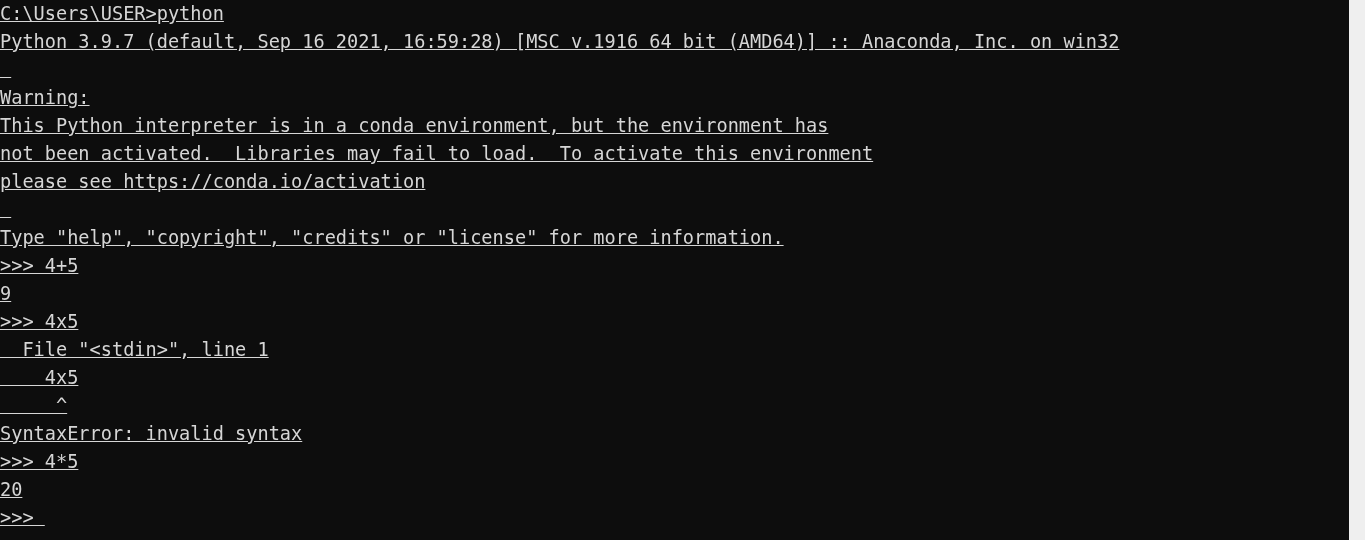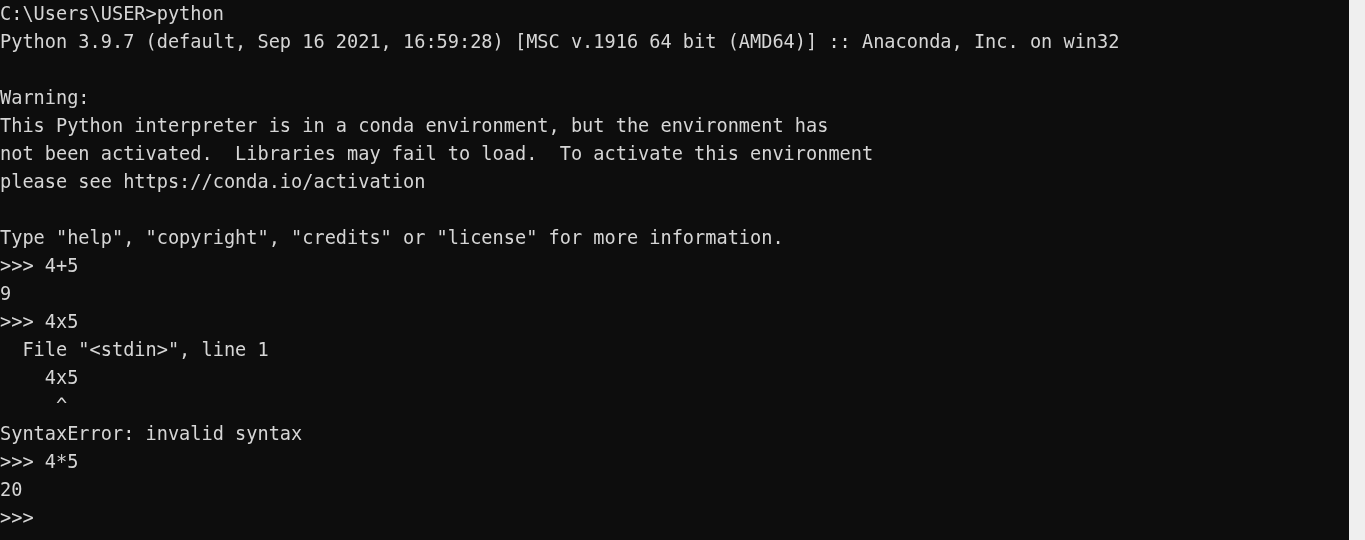--- a/index.html
+++ b/index.html
@@ -33,20 +33,21 @@
     top: 0;
     width: 1349px;
     margin: 0;
     padding: 0;
     font-family: "DejaVu Sans Mono", "Liberation Mono", monospace;
     font-size: 18.6px;
     line-height: 28px;
     letter-spacing: 0px;
     color: #d6d6d6;
     white-space: pre;
+    text-decoration: underline;
     -webkit-font-smoothing: antialiased;
   }
   .console-line {
     display: block;
     height: 28px;
     white-space: pre;
     font-family: "DejaVu Sans Mono", "Liberation Mono", monospace;
   }
   .console-line.blank {
     color: transparent;

